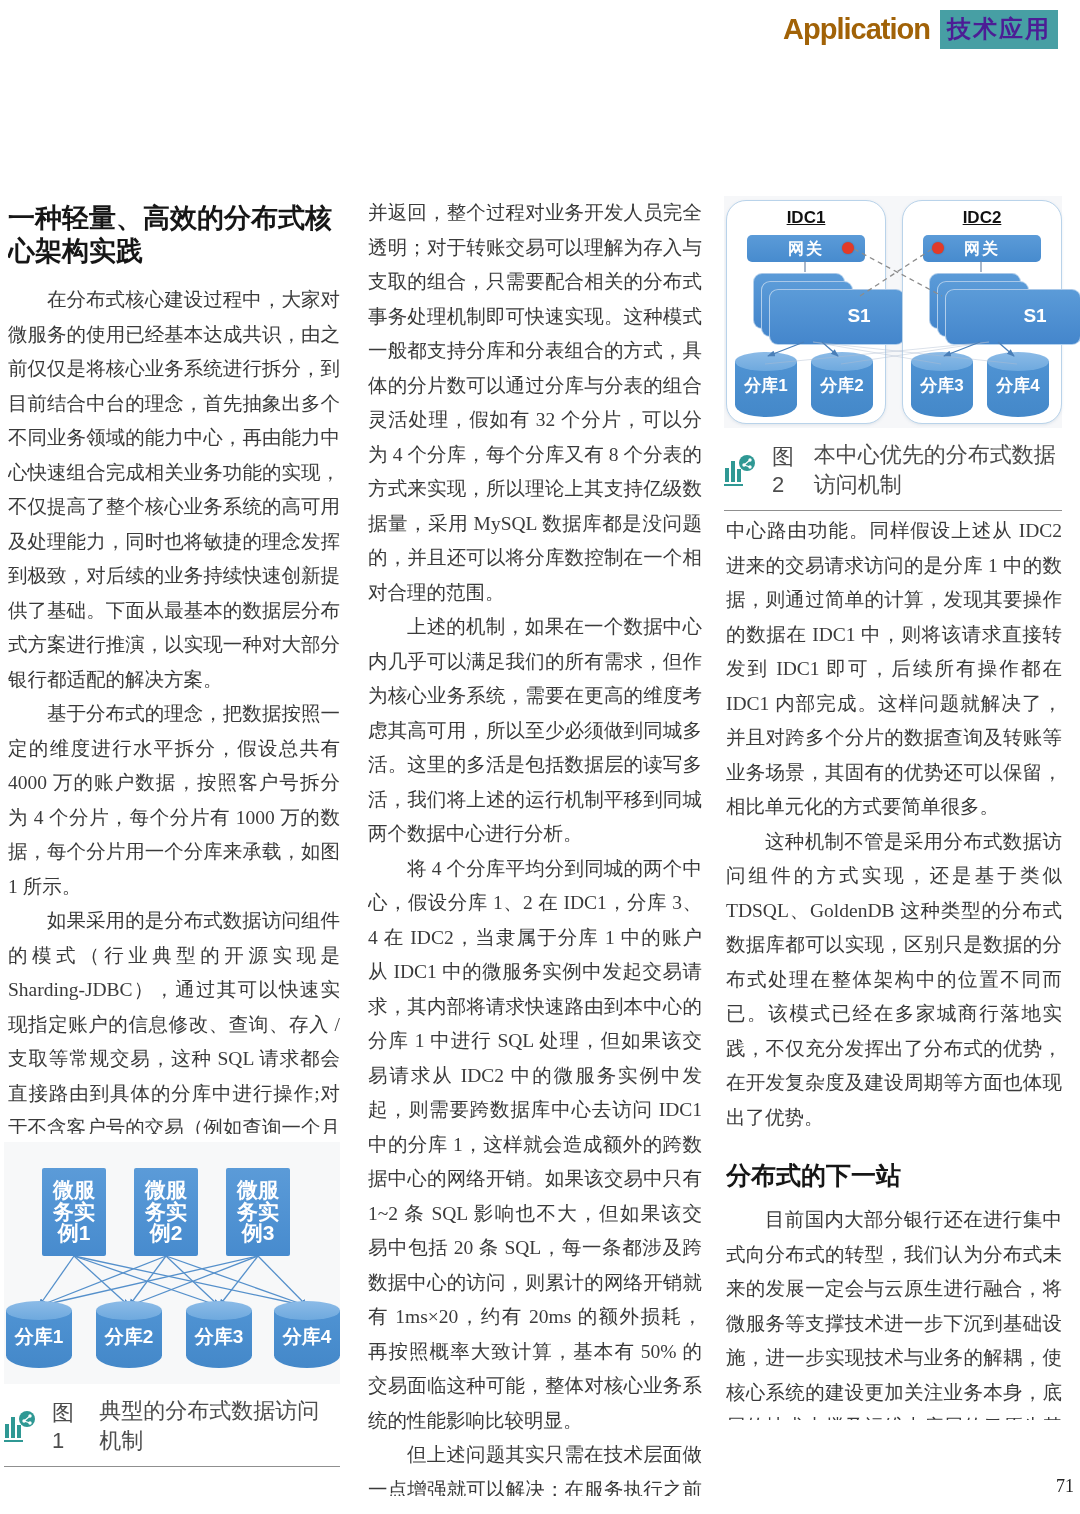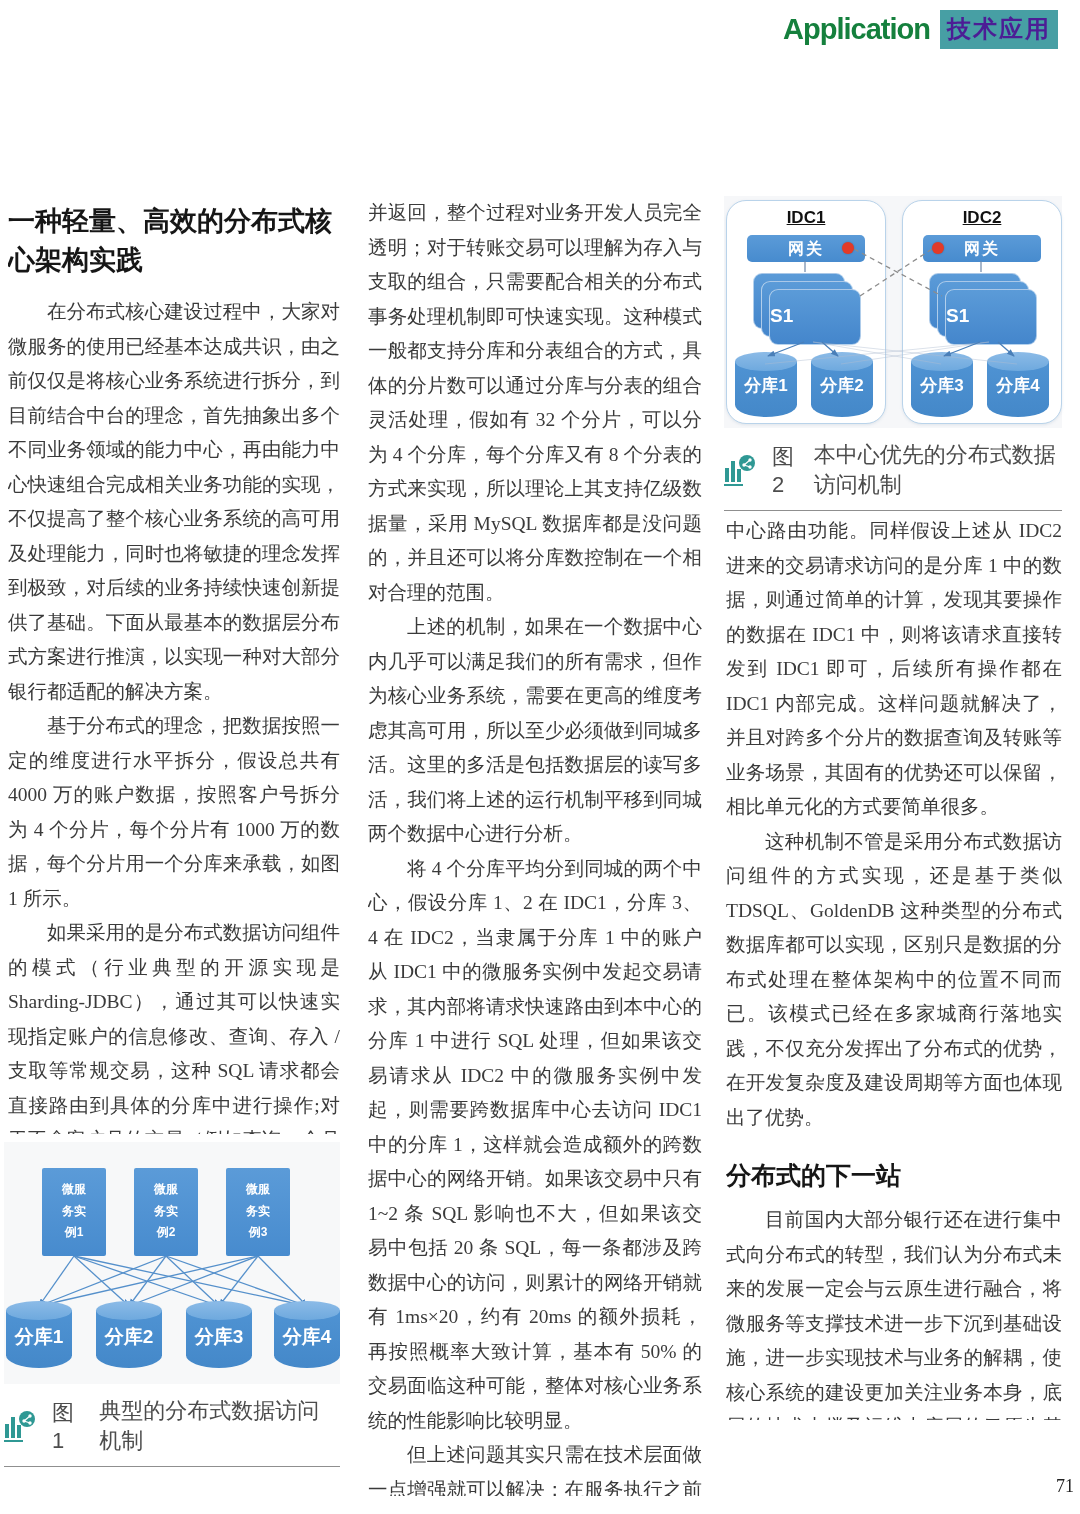--- a/index.html
+++ b/index.html
@@ -5,72 +5,72 @@
   html,body{margin:0;padding:0;background:#e8e8e8;}
   .page{
     position:relative; width:1080px; height:1514px; background:#ffffff;
     margin:0 auto; overflow:hidden;
     font-family:"Liberation Serif","DejaVu Serif",serif;
     color:#333;
   }
   
   .hdr{position:absolute; top:10px; right:22px; display:flex; align-items:center; gap:10px;}
   .hdr-en{font-family:"Liberation Sans","DejaVu Sans",sans-serif; font-weight:bold;
-          font-size:29px; letter-spacing:-1px; color:#15803d;}
+          font-size:29px; letter-spacing:-1px; color:#a16207;}
   .hdr-zh{background:#479fa4; color:#4c1d95; font-family:"Liberation Sans","DejaVu Sans",sans-serif;
           font-weight:bold; font-size:24px; padding:3px 7px 4px; letter-spacing:2px;}
   
   .coltext{position:absolute; overflow:hidden; text-align:justify;
            font-size:19.5px; line-height:34.5px; color:#3a3a3a;}
   .col1{left:8px;  top:202px; width:332px; height:932px;}
   .col2{left:368px; top:196px; width:334px; height:1300px;}
   .col3{left:726px; top:514px; width:336px; height:906px;}
   .coltext p{margin:0; text-indent:2em;}
   .coltext p.cont{text-indent:0;}
   h1.title{font-family:"Liberation Sans","DejaVu Sans",sans-serif; font-weight:bold;
-           font-size:27px; line-height:39px; color:#161616; margin:0 0 15px 0; text-align:left;}
+           font-size:27px; line-height:33px; color:#161616; margin:0 0 15px 0; text-align:left;}
   h2.sub{font-family:"Liberation Sans","DejaVu Sans",sans-serif; font-weight:bold;
          font-size:25px; line-height:32px; color:#161616; margin:24px 0 12px 0; text-align:left; text-indent:0;}
   
   .figwrap{position:absolute;}
   .figcap{display:flex; align-items:center; gap:16px; margin-top:12px;
           font-family:"Liberation Sans","DejaVu Sans",sans-serif; color:#4c4c4c; font-size:22px;}
   .figcap .cap-label{color:#4c4c4c;}
   .figrule{border:none; border-top:1.5px solid #8f8f8f; margin:10px 0 0 0;}
   .node{background:linear-gradient(180deg,#5b9bd8,#478bce); color:#fff; text-align:center;
         font-family:"Liberation Sans","DejaVu Sans",sans-serif;}
   .cyl{position:absolute; background:linear-gradient(180deg,#4f93d3,#4488c9);
        border-radius:0 0 50% 50% / 0 0 22% 22%;}
   .cyl::before{content:""; position:absolute; top:-9px; left:0; right:0; height:19px;
        border-radius:50%; background:linear-gradient(180deg,#8cbbe7,#6ea9de);}
   .cyl span{position:relative; z-index:2; display:block; text-align:center; color:#fff;
        font-family:"Liberation Sans","DejaVu Sans",sans-serif; font-weight:bold;}
   
   .fig1{left:4px; top:1142px; width:336px;}
   .fig1-canvas{position:relative; width:336px; height:242px; background:#f7f8f9;}
   .svc{position:absolute; top:26px; width:64px; height:88px; border-radius:2px;
-       font-size:12px; line-height:21.5px; font-weight:bold; padding-top:11px; box-sizing:border-box;}
+       font-size:21px; line-height:21.5px; font-weight:bold; padding-top:11px; box-sizing:border-box;}
   .svc span{display:block;}
   .fig1 .cyl{top:168px; width:66px; height:58px;}
   .fig1 .cyl span{font-size:19px; padding-top:14px;}
   .linesvg{position:absolute; left:0; top:0; pointer-events:none;}
   
   .fig2{left:724px; top:196px; width:338px;}
   .fig2-canvas{position:relative; width:338px; height:232px; background:#f6f7f9;}
   .idc{position:absolute; top:4px; width:158px; height:222px; background:#fff;
        border:1.5px solid #b9d3ea; border-radius:20px; box-shadow:0 1px 3px rgba(120,150,180,.18);}
   .idc-title{position:absolute; top:7px; left:0; right:0; text-align:center;
        font:bold 17px "Liberation Sans","DejaVu Sans",sans-serif; color:#111;text-decoration:underline;}
   .gw{position:absolute; left:20px; top:34px; width:118px; height:27px; border-radius:5px;
       font-size:16px; font-weight:bold; line-height:27px; letter-spacing:2px;}
   .reddot{position:absolute; width:12px; height:12px; border-radius:50%;
       background:#e23a28; box-shadow:0 0 2px rgba(0,0,0,.25); z-index:7;}
   .stackbox{position:absolute; width:90px; height:54px; border-radius:9px;
       background:linear-gradient(180deg,#5b9bd8,#4486cc); border:1px solid rgba(255,255,255,.55);}
-  .stack-front{font:bold 19px/52px "Liberation Sans","DejaVu Sans",sans-serif; color:#fff; }
+  .stack-front{font:bold 19px/52px "Liberation Sans","DejaVu Sans",sans-serif; color:#fff; text-align:center;padding-left:44px;}
   .fig2 .cyl{top:160px; width:62px; height:56px;}
   .fig2 .cyl span{font-size:17px; padding-top:13px;}
   
   .capicon{flex:0 0 auto;}
   
   .pageno{position:absolute; left:1030px; top:1476px; font-size:18px; color:#222;margin-left:26px;}
 </style>
 </head>
 <body>
 

